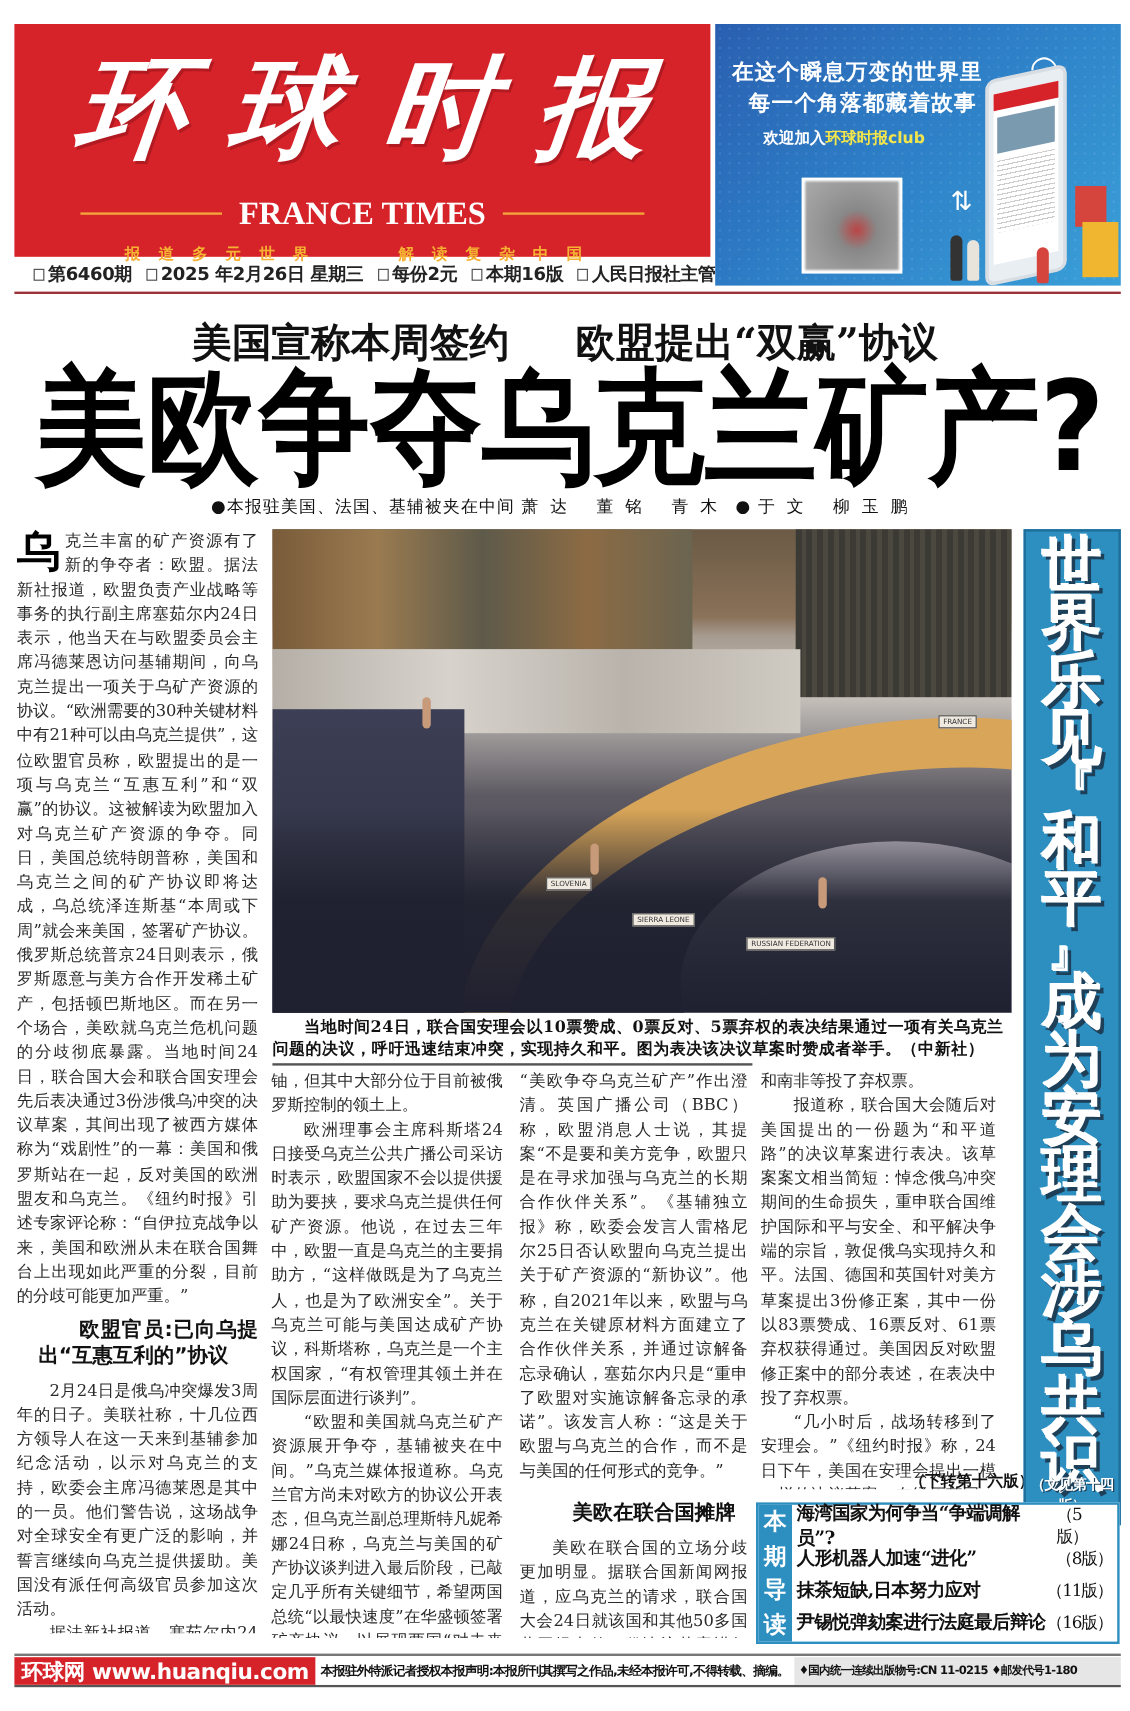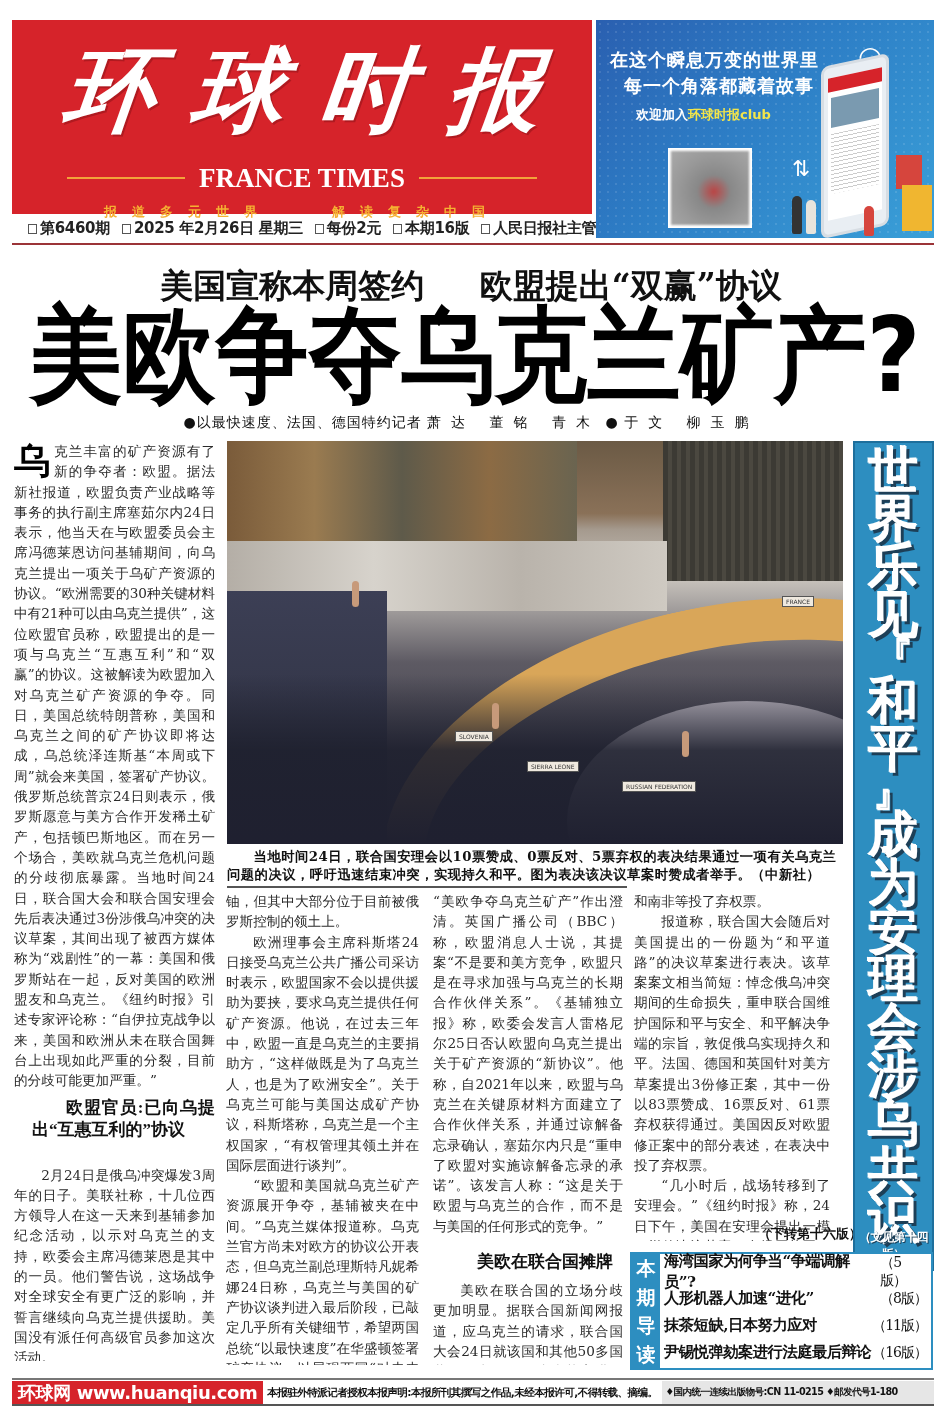--- a/index.html
+++ b/index.html
@@ -183,29 +183,29 @@
 </div>
 
 <div class="top-rule"></div>
 
 <div class="kicker">
   <span>美国宣称本周签约</span>
   <span>欧盟提出“双赢”协议</span>
 </div>
 <div class="headline">美欧争夺乌克兰矿产?</div>
 <div class="byline">
-  <span>●以最快速度、法国、德国特约记者</span>
+  <span>●本报驻美国、法国、基辅被夹在中间</span>
   <span class="names">萧达 董铭 青木</span>
   <span>●</span>
   <span class="names">于文 柳玉鹏</span>
 </div>
 
 <div class="col col-left">
   <p class="noindent"><span class="dropcap">乌</span><span>克兰丰富的矿产资源有了新的争夺者：欧盟。据法新社报道，欧盟负责产业战略等事务的执行副主席塞茹尔内24日表示，他当天在与欧盟委员会主席冯德莱恩访问基辅期间，向乌克兰提出一项关于乌矿产资源的协议。“欧洲需要的30种关键材料中有21种可以由乌克兰提供”，这位欧盟官员称，欧盟提出的是一项与乌克兰“互惠互利”和“双赢”的协议。这被解读为欧盟加入对乌克兰矿产资源的争夺。同日，美国总统特朗普称，美国和乌克兰之间的矿产协议即将达成，乌总统泽连斯基“本周或下周”就会来美国，签署矿产协议。俄罗斯总统普京24日则表示，俄罗斯愿意与美方合作开发稀土矿产，包括顿巴斯地区。而在另一个场合，美欧就乌克兰危机问题的分歧彻底暴露。当地时间24日，联合国大会和联合国安理会先后表决通过3份涉俄乌冲突的决议草案，其间出现了被西方媒体称为“戏剧性”的一幕：美国和俄罗斯站在一起，反对美国的欧洲盟友和乌克兰。《纽约时报》引述专家评论称：“自伊拉克战争以来，美国和欧洲从未在联合国舞台上出现如此严重的分裂，目前的分歧可能更加严重。”</span></p>
-  <p class="subhead" style="margin:6px 0 24px; padding-left:18px;font-family:Liberation Serif, serif;">欧盟官员:已向乌提出“互惠互利的”协议</p>
+  <p class="subhead" style="margin:6px 0 8px; padding-left:18px;">欧盟官员:已向乌提出“互惠互利的”协议</p>
   <p>2月24日是俄乌冲突爆发3周年的日子。美联社称，十几位西方领导人在这一天来到基辅参加纪念活动，以示对乌克兰的支持，欧委会主席冯德莱恩是其中的一员。他们警告说，这场战争对全球安全有更广泛的影响，并誓言继续向乌克兰提供援助。美国没有派任何高级官员参加这次活动。</p>
   <p>据法新社报道，塞茹尔内24日称，在此次访问中，欧盟向乌克兰提出一项关于该国关键资源的“双赢”协议。“如果欧盟与乌克兰达成一种双赢的合作关系，那么欧洲所需的30种关键原材料，有21种可以由乌克兰提供。”他还称，“欧洲所能提供的附加价值在于，我们永远不会要求达成一项非互利的协议。”</p>
 
 </div>
 
 <div class="photo">
   <div class="mural"></div>
   <div class="curtain"></div>
   <div class="marble"></div>
   <div class="floor"></div>

